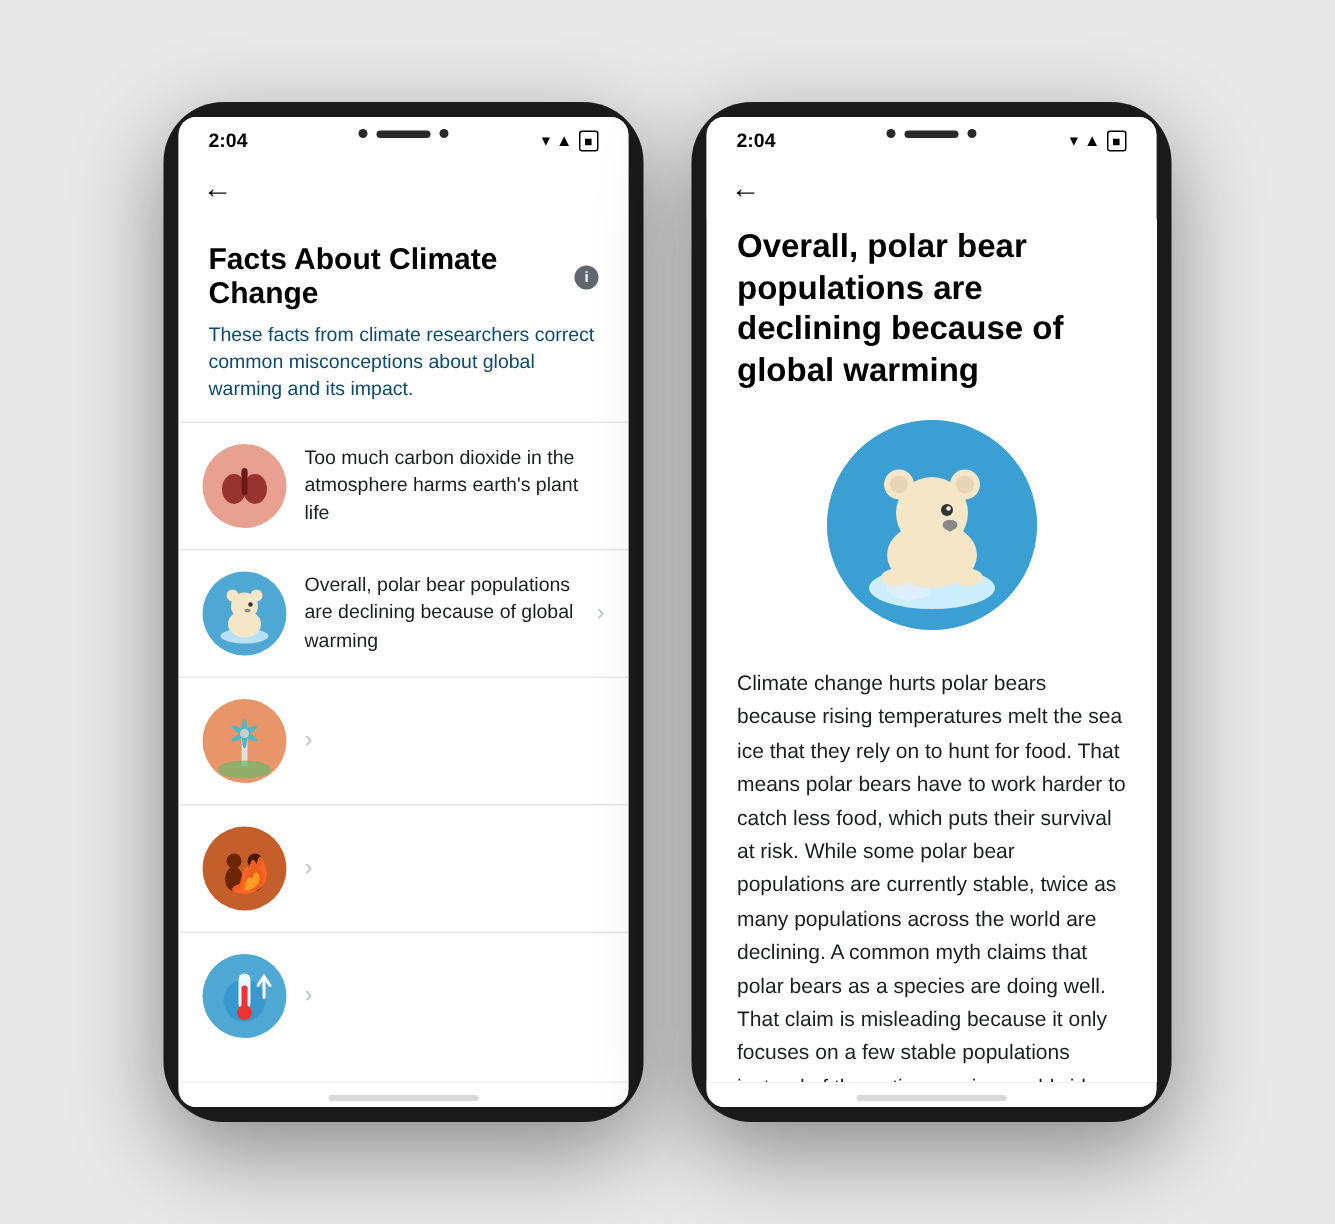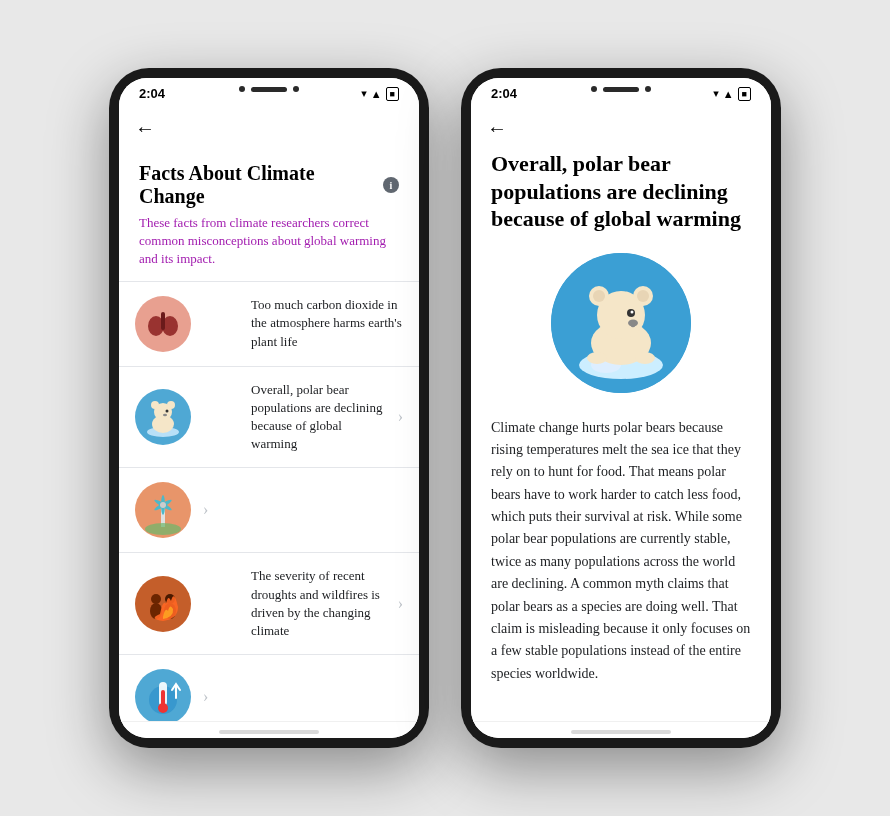--- a/index.html
+++ b/index.html
@@ -27,21 +27,21 @@
       border-radius: 40px;
       padding: 10px;
       box-shadow: 0 20px 60px rgba(0,0,0,0.4);
       position: relative;
     }
 
     .phone-inner {
       width: 100%;
       height: 100%;
       background: #fff;
-      border-radius: 28px;
+      border-radius: 12px;
       overflow: hidden;
       position: relative;
       display: flex;
       flex-direction: column;
     }
 
     .status-bar {
       display: flex;
       justify-content: space-between;
       align-items: center;
@@ -75,21 +75,20 @@
     .back-arrow {
       font-size: 20px;
       color: #000;
       cursor: pointer;
     }
 
     .screen-content {
       flex: 1;
       overflow-y: auto;
       background: #fff;
-      font-family: Liberation Serif, serif;
     }
 
     
     .screen1-header {
       padding: 16px 20px 12px;
     }
 
     .screen1-title {
       font-size: 20px;
       font-weight: 700;
@@ -109,21 +108,21 @@
       align-items: center;
       justify-content: center;
       color: #fff;
       font-size: 10px;
       font-weight: 700;
       flex-shrink: 0;
     }
 
     .screen1-subtitle {
       font-size: 13px;
-      color: #a21caf;
+      color: #0c4a6e;
       line-height: 1.4;
     }
 
     .fact-list {
       list-style: none;
     }
 
     .fact-item {
       display: flex;
       align-items: center;
@@ -143,21 +142,20 @@
       justify-content: center;
       overflow: hidden;
     }
 
     .fact-text {
       flex: 1;
       font-size: 13px;
       font-weight: 500;
       color: #1c1e21;
       line-height: 1.4;
-      margin-left: 48px;
     }
 
     .chevron {
       color: #bec3c9;
       font-size: 16px;
       flex-shrink: 0;
     }
 
     
     .screen2-content {
@@ -312,21 +310,20 @@
 
                 <circle cx="18" cy="20" r="5" fill="#6b2500"></circle>
                 <ellipse cx="18" cy="32" rx="6" ry="8" fill="#6b2500"></ellipse>
                 <circle cx="32" cy="20" r="5" fill="#4a1a00"></circle>
                 <ellipse cx="32" cy="32" rx="6" ry="8" fill="#4a1a00"></ellipse>
 
                 <path d="M22 35 Q25 20 28 25 Q30 15 33 22 Q36 10 40 28 Q40 40 25 42 Q10 40 22 35Z" fill="#ff6622" opacity="0.9"></path>
                 <path d="M25 38 Q27 28 30 32 Q32 24 35 30 Q36 38 25 40Z" fill="#ffaa22" opacity="0.8"></path>
               </svg>
             </div>
-            <span class="fact-text">The severity of recent droughts and wildfires is driven by the changing climate</span>
             <span class="chevron">›</span>
           </li>
 
           <li class="fact-item">
             <div class="fact-icon-circle" style="background:#4fa8d4;">
               <svg width="50" height="50" viewBox="0 0 50 50">
 
                 <circle cx="25" cy="28" r="14" fill="#2288c8" opacity="0.5"></circle>
 
                 <rect x="21" y="10" width="8" height="24" rx="4" fill="#fff" opacity="0.9"></rect>

